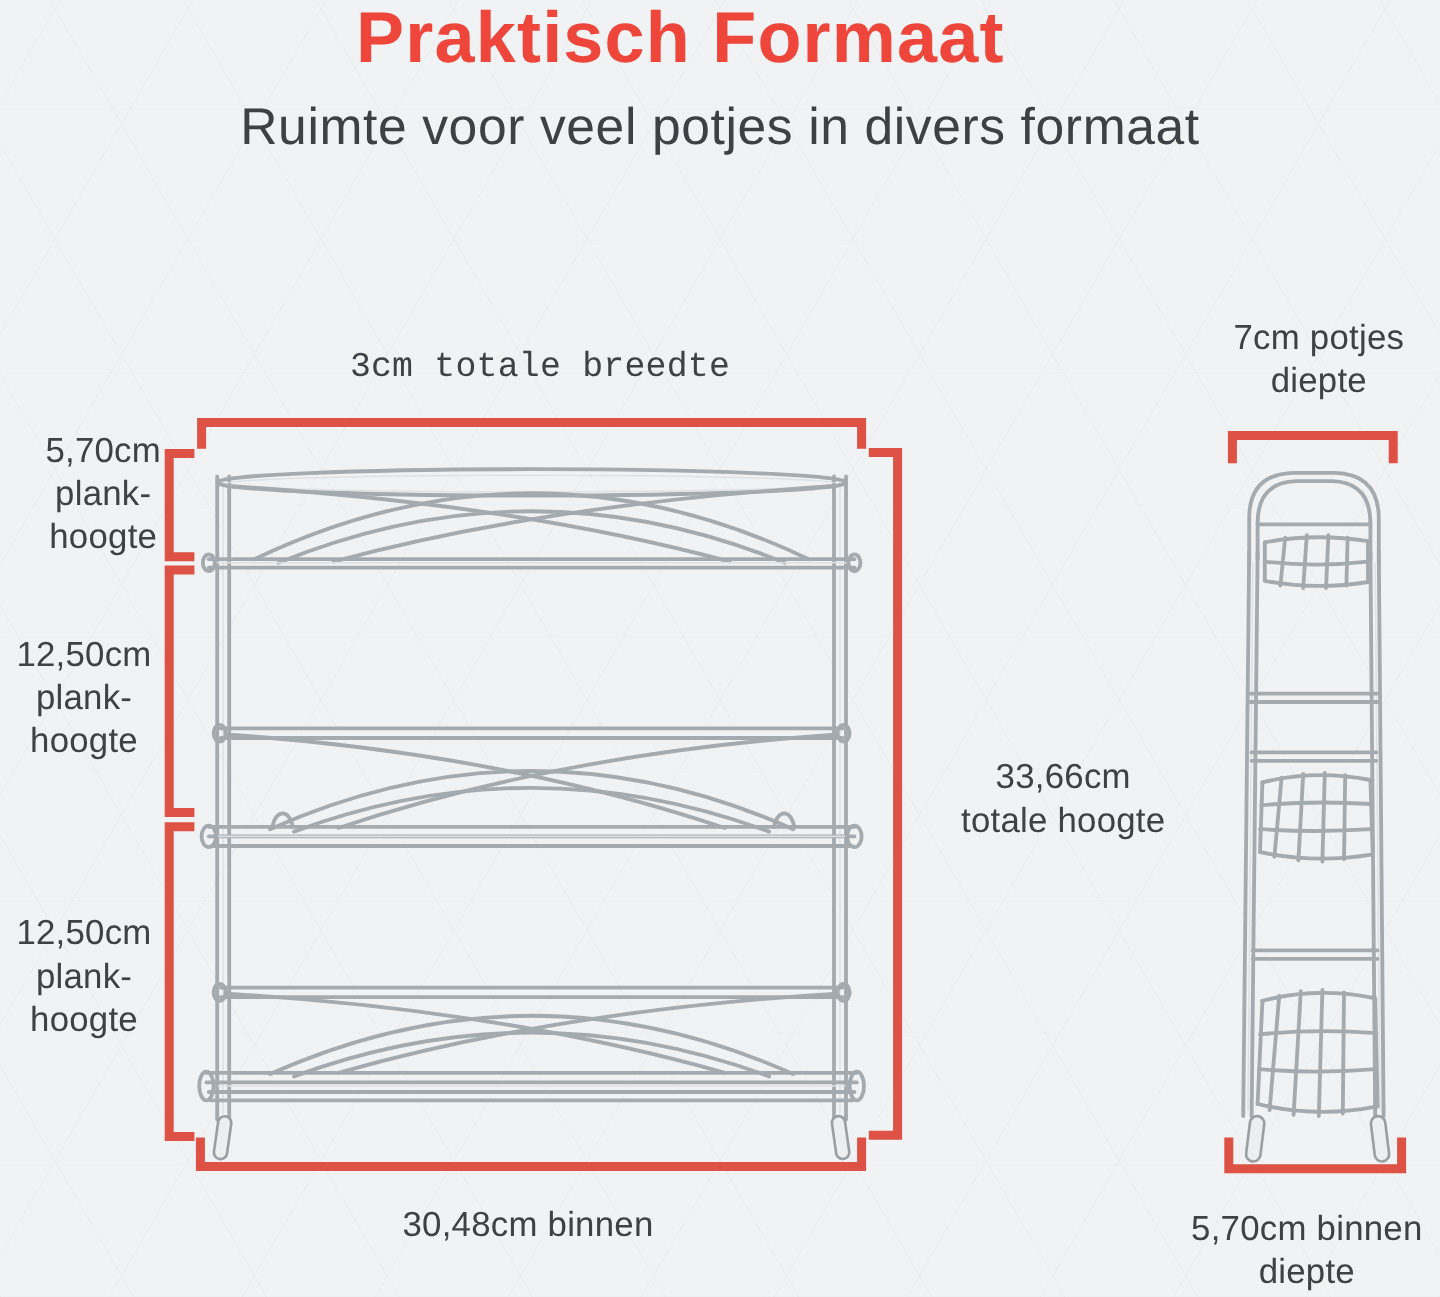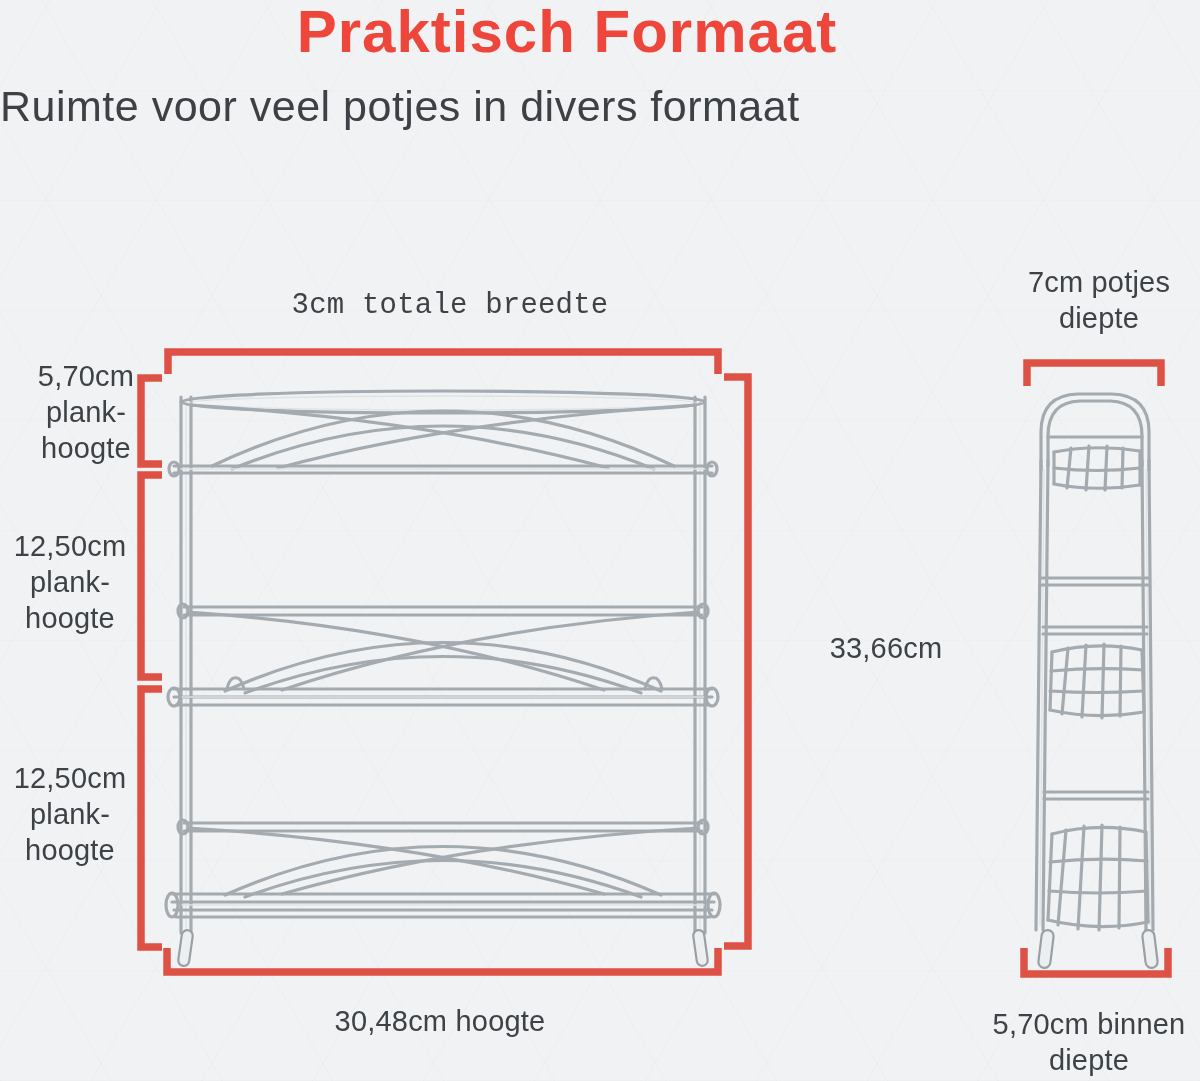--- a/index.html
+++ b/index.html
@@ -17,33 +17,33 @@
       #f1f2f4;
   }
   .page-title{
     position:absolute;top:0px;left:0;width:1134px;
     text-align:center;margin:0;
     font-size:60px;line-height:64px;font-weight:800;letter-spacing:1px;
     color:#ef463c;
   }
   .page-subtitle{
     position:absolute;top:80px;left:0;width:1200px;
-    margin:0;
+    text-align:center;margin:0;
     font-size:43px;line-height:52px;font-weight:400;letter-spacing:0.5px;
     color:#3d4145;
   }
   .dim-label{
     position:absolute;
     color:#3d4247;
     font-size:29px;line-height:36px;font-weight:400;
     text-align:center;letter-spacing:0.2px;
   }
   .dim-label span{display:block;}
   .lbl-top-width   {top:288px;  left:270px; width:360px;font-family:Liberation Mono, monospace;}
-  .lbl-shelf-0     {top:358px;  left:16px;   width:140px;}
+  .lbl-shelf-0     {top:358px;  left:0px;   width:140px;padding-left:16px;}
   .lbl-shelf-1     {top:528px;  left:0px;   width:140px;}
   .lbl-shelf-2     {top:760px;  left:0px;   width:140px;}
   .lbl-total-height{top:630px;  left:786px; width:200px;}
   .lbl-inner-width {top:1003px; left:260px; width:360px;}
   .lbl-side-depth  {top:264px;  left:1005px;width:188px;}
   .lbl-inner-depth {top:1006px; left:966px; width:246px;}
   svg.art{position:absolute;top:0;left:0;}
   .w  {stroke:#a4abb0;stroke-width:3.2;fill:none;stroke-linecap:round;}
   .hi {stroke:#dfe2e4;stroke-width:1.3;fill:none;stroke-linecap:round;}
   .bracket{stroke:#dd5245;stroke-width:7.5;fill:none;stroke-linecap:butt;stroke-linejoin:miter;}
@@ -220,24 +220,25 @@
   </div>
 
   <div class="dim-label lbl-shelf-2">
     <span>12,50cm</span>
     <span>plank-</span>
     <span>hoogte</span>
   </div>
 
   <div class="dim-label lbl-total-height">
     <span>33,66cm</span>
+    <span>totale hoogte</span>
   </div>
 
   <div class="dim-label lbl-inner-width">
-    <span>30,48cm hoogte</span>
+    <span>30,48cm binnen</span>
   </div>
 
   <div class="dim-label lbl-side-depth">
     <span>7cm potjes</span>
     <span>diepte</span>
   </div>
 
   <div class="dim-label lbl-inner-depth">
     <span>5,70cm binnen</span>
     <span>diepte</span>

